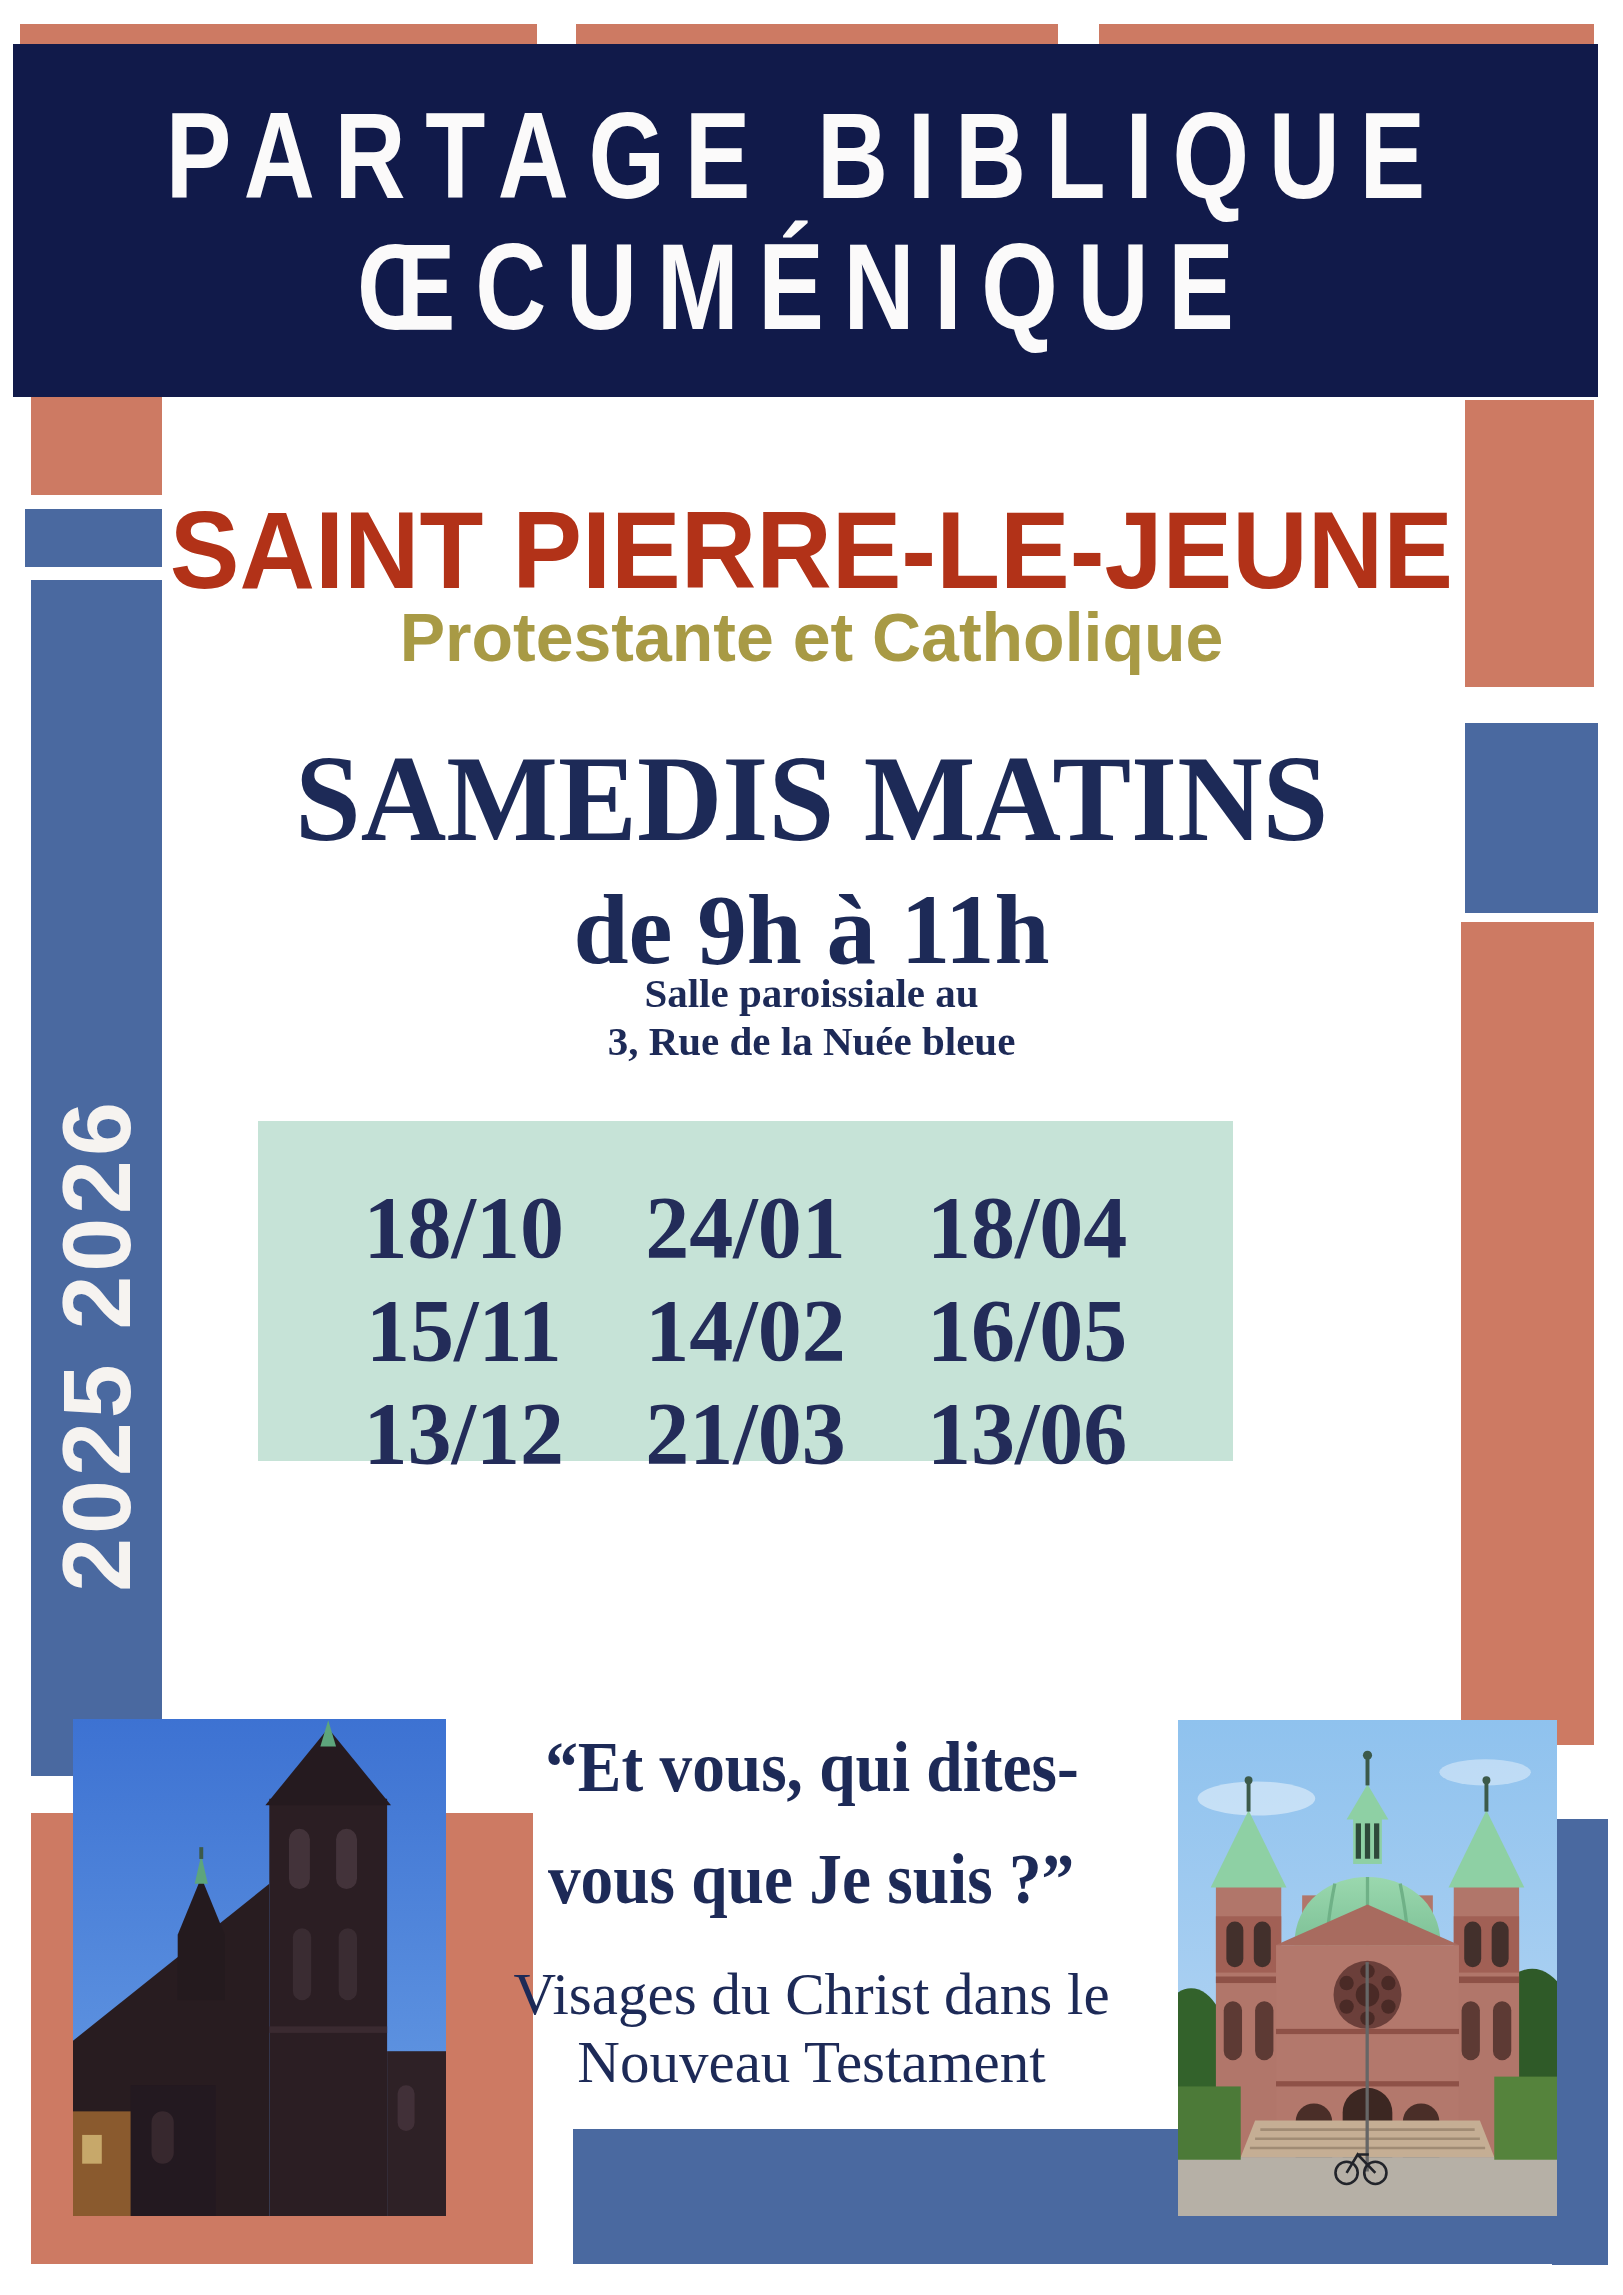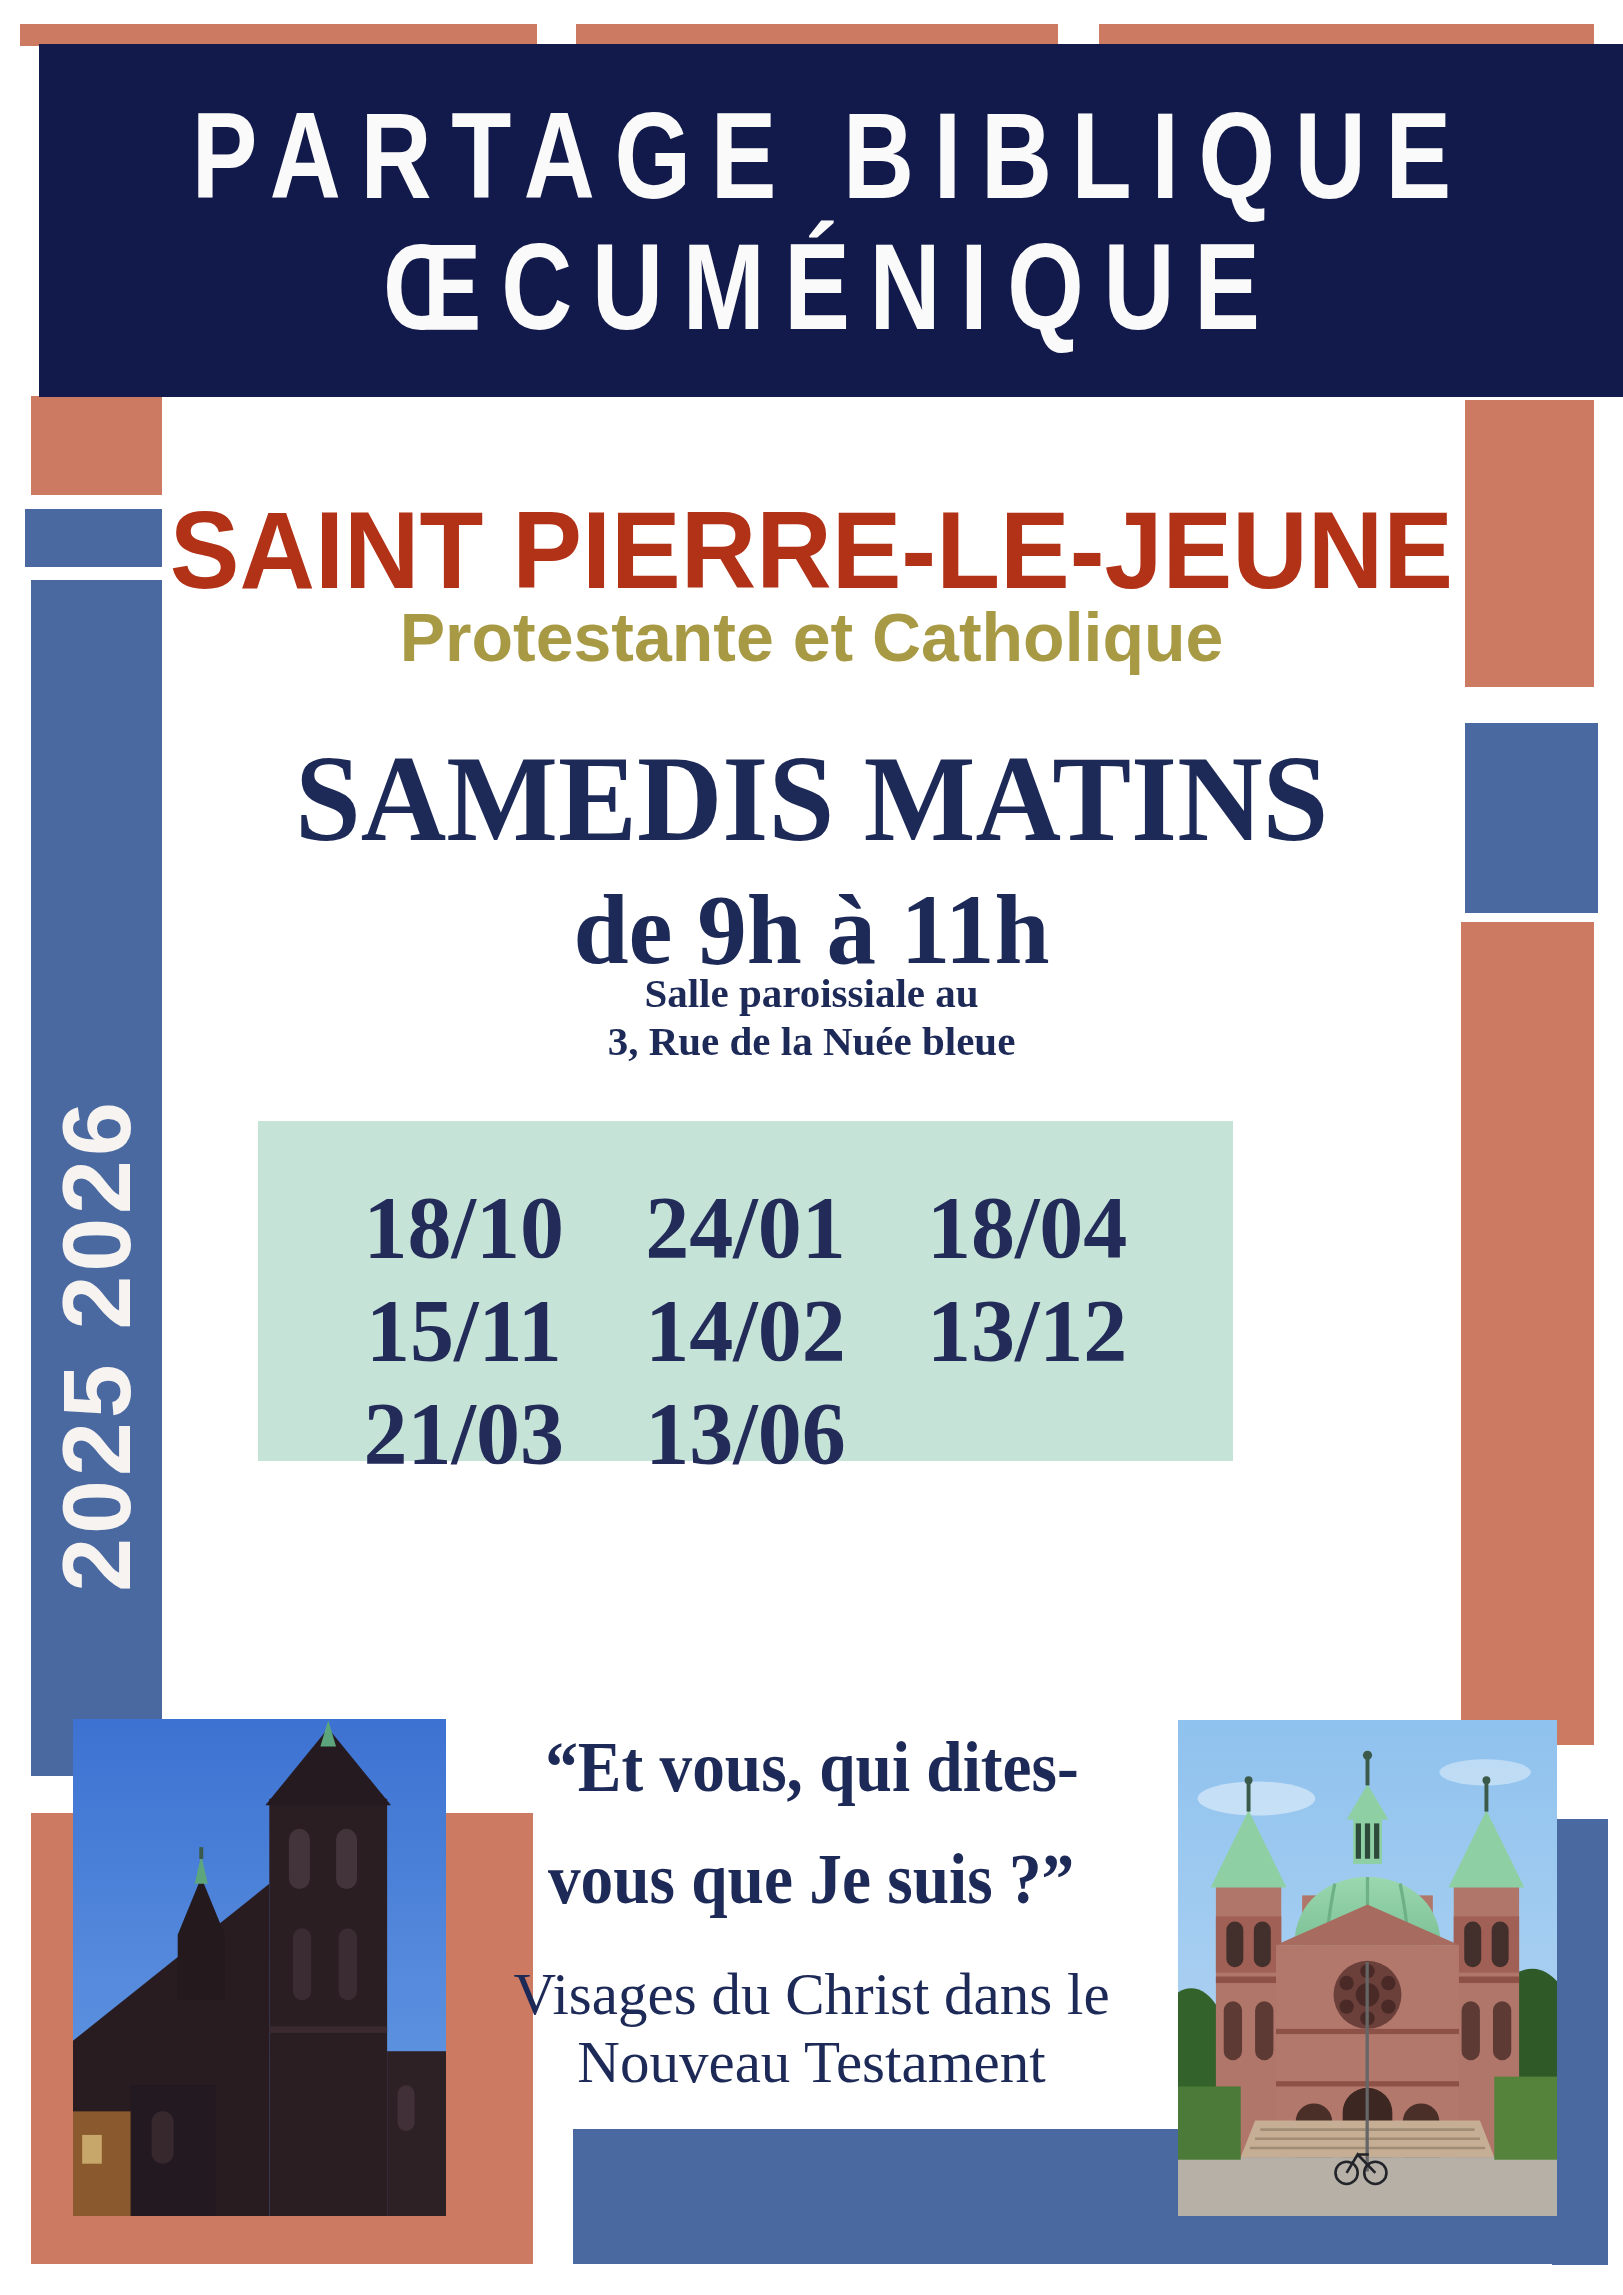--- a/index.html
+++ b/index.html
@@ -17,21 +17,21 @@
   
   .bar-top-1{left:19.6px;top:24px;width:517px;height:21.6px;}
   .bar-top-2{left:576px;top:24px;width:482px;height:21.6px;}
   .bar-top-3{left:1099px;top:24px;width:495px;height:21.6px;}
 
   
   .banner{
     position:absolute;z-index:2;
     left:13px;top:44px;width:1585px;height:353px;
     background:var(--navy_banner,#111a4a);
-    display:flex;flex-direction:column;justify-content:center;align-items:center;margin-left:26px;
+    display:flex;flex-direction:column;justify-content:center;align-items:center;
   }
   .banner-line{
     color:#fbfafa;font-weight:bold;font-size:123px;line-height:131px;
     letter-spacing:.2em;white-space:nowrap;
   }
   .banner-line>span{display:inline-block;transform:scaleX(.8);transform-origin:50% 50%;}
 
   
   .left-salmon-sq{left:31px;top:396px;width:131px;height:99px;}
   .left-blue-sm{left:25px;top:509px;width:137px;height:58px;}
@@ -149,20 +149,21 @@
     <div>Salle paroissiale au</div>
     <div>3, Rue de la Nuée bleue</div>
   </div>
 
   <div class="dates-panel">
     <div class="date-cell">18/10</div>
     <div class="date-cell">24/01</div>
     <div class="date-cell">18/04</div>
     <div class="date-cell">15/11</div>
     <div class="date-cell">14/02</div>
+    <div class="date-cell">16/05</div>
     <div class="date-cell">13/12</div>
     <div class="date-cell">21/03</div>
     <div class="date-cell">13/06</div>
   </div>
 
 
   <div class="center-text serif quote-line quote-1"><span>“Et vous, qui dites-</span></div>
   <div class="center-text serif quote-line quote-2"><span>vous que Je suis ?”</span></div>
 
   <div class="center-text serif theme-sub">

